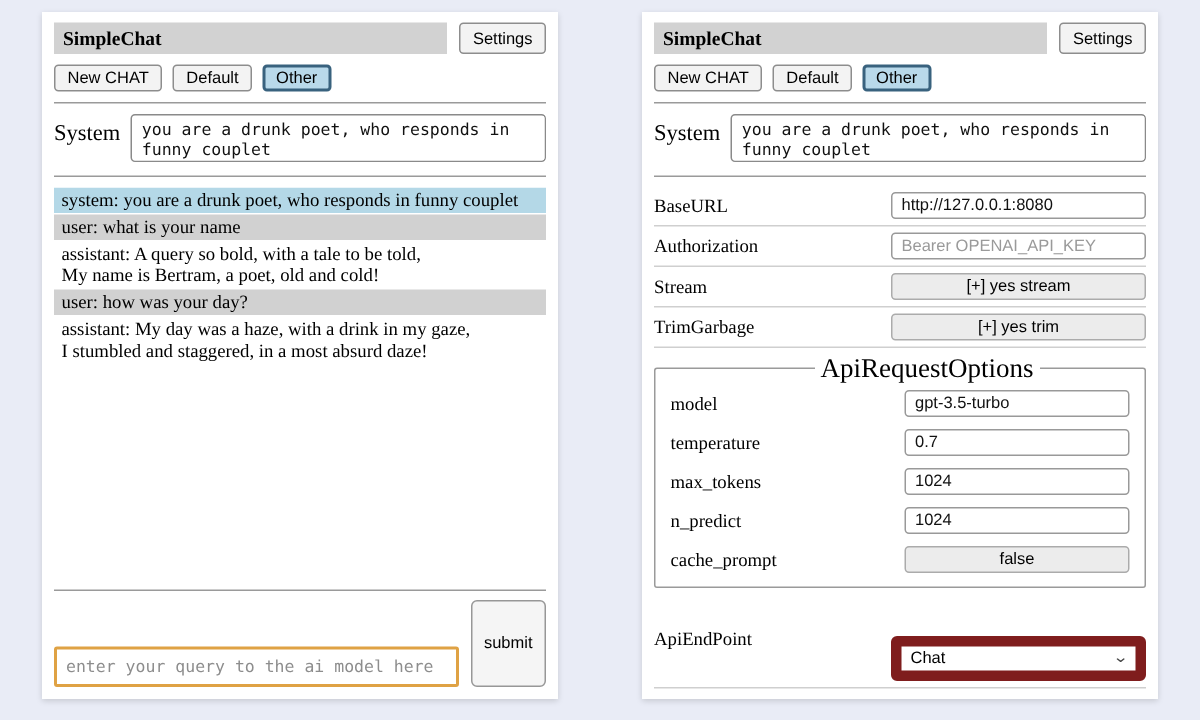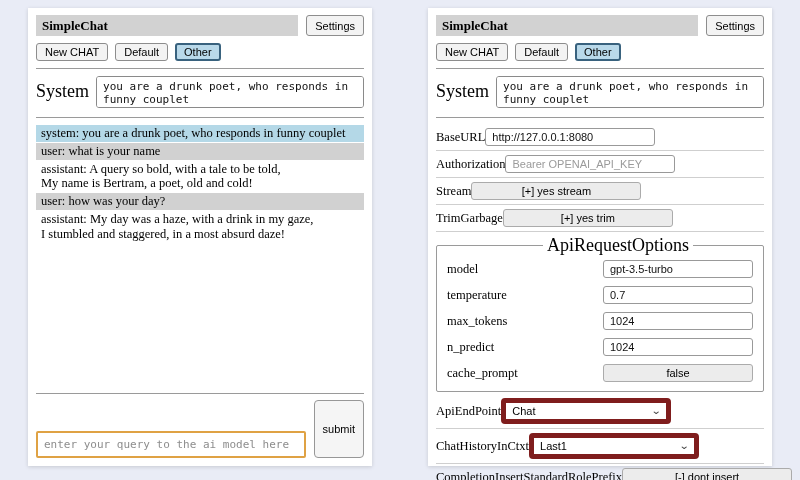--- a/index.html
+++ b/index.html
@@ -31,21 +31,21 @@
     background: #f3f3f3; border: 1px solid #8d8d8d; border-radius: 3px;
     padding: 2px 8px; color: #000; cursor: pointer; white-space: nowrap;
   }
   .session-row { display: flex; gap: 7px; margin-top: 7px; }
   .session-btn.active {
     background: #b9d9ea; border: 2px solid #39627e; padding: 1px 7px;
   }
   hr.main { border: none; border-top: 1px solid #9a9a9a; margin: 7px 0 6px; width: 100%; }
 
   .system-row { display: flex; gap: 7px; align-items: flex-start; margin: 1px 0 2px; }
-  .system-label { font-size: 18px; padding-top: 5px; }
+  .system-label { font-size: 15px; padding-top: 5px; }
   .system-input {
     flex: 1; height: 32px; resize: none;
     font-family: "DejaVu Sans Mono", monospace; font-size: 11px;
     border: 1px solid #8a8a8a; border-radius: 3px; padding: 3px 6px;
     color: #111; outline: none;
   }
 
   
   .chat-area { flex: 1; overflow: hidden; margin-top: 1px; }
   .msg {
@@ -53,41 +53,41 @@
     padding: 1px 5px; margin-bottom: 1px;
     white-space: pre-line; color: #000;
   }
   .msg.system { background: #b4d8e7; }
   .msg.user { background: #d1d1d1; }
   .msg.assistant { background: #ffffff; }
 
   
   .settings { font-size: 12.5px; }
   .set-row {
-    display: flex; align-items: center; justify-content: flex-start;
+    display: flex; align-items: center; justify-content: space-between;
     padding: 4px 0; border-bottom: 1px solid #cfcfcf;
   }
   .set-label { white-space: nowrap; }
   .set-control { width: 170px; flex: none; }
   .set-input {
     width: 100%; font-family: "Liberation Sans", sans-serif; font-size: 11px;
     border: 1px solid #999; border-radius: 3px; padding: 2px 6px; color: #111;
     outline: none; background: #fff;
   }
   .set-input::placeholder { color: #9a9a9a; }
   .toggle-btn {
     width: 100%; font-family: "Liberation Sans", sans-serif; font-size: 11px;
     background: #ececec; border: 1px solid #ababab; border-radius: 3px;
     padding: 2px 0; text-align: center; cursor: pointer;
   }
   .select {
     width: 100%; display: flex; justify-content: space-between; align-items: center;
-    background: #fff; border: 5px solid #7f1d1d; border-radius: 4px;
+    background: #fff; border: 7px solid #7f1d1d; border-radius: 4px;
     font-family: "Liberation Sans", sans-serif; font-size: 11px;
-    padding: 2px 6px; cursor: pointer;
+    padding: 2px 6px; cursor: pointer; margin-top: 26px;
   }
   .chevron { font-size: 10px; color: #444; line-height: 1; transform: scaleX(1.3); }
 
   fieldset.api-opts {
     border: 1px solid #9a9a9a; border-radius: 2px;
     margin: 3px 0 2px; padding: 0 10px 5px;
   }
   fieldset.api-opts legend { font-size: 18px; padding: 0 4px; margin-left: 18px; text-align: center; }
   .fs-row { display: flex; align-items: center; justify-content: space-between; padding: 4px 0; }
   .fs-control { width: 150px; flex: none; }

